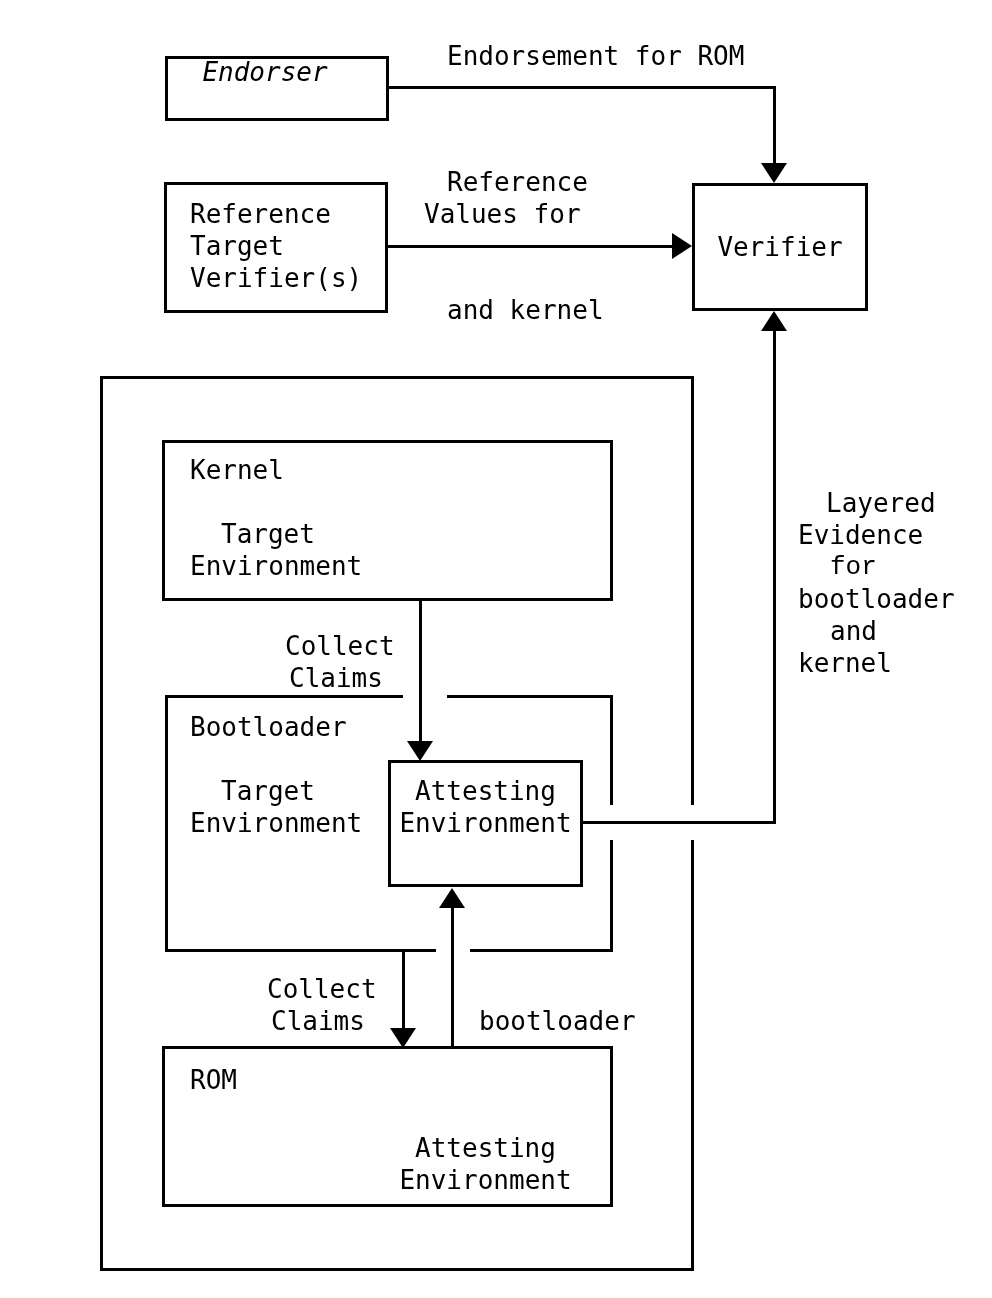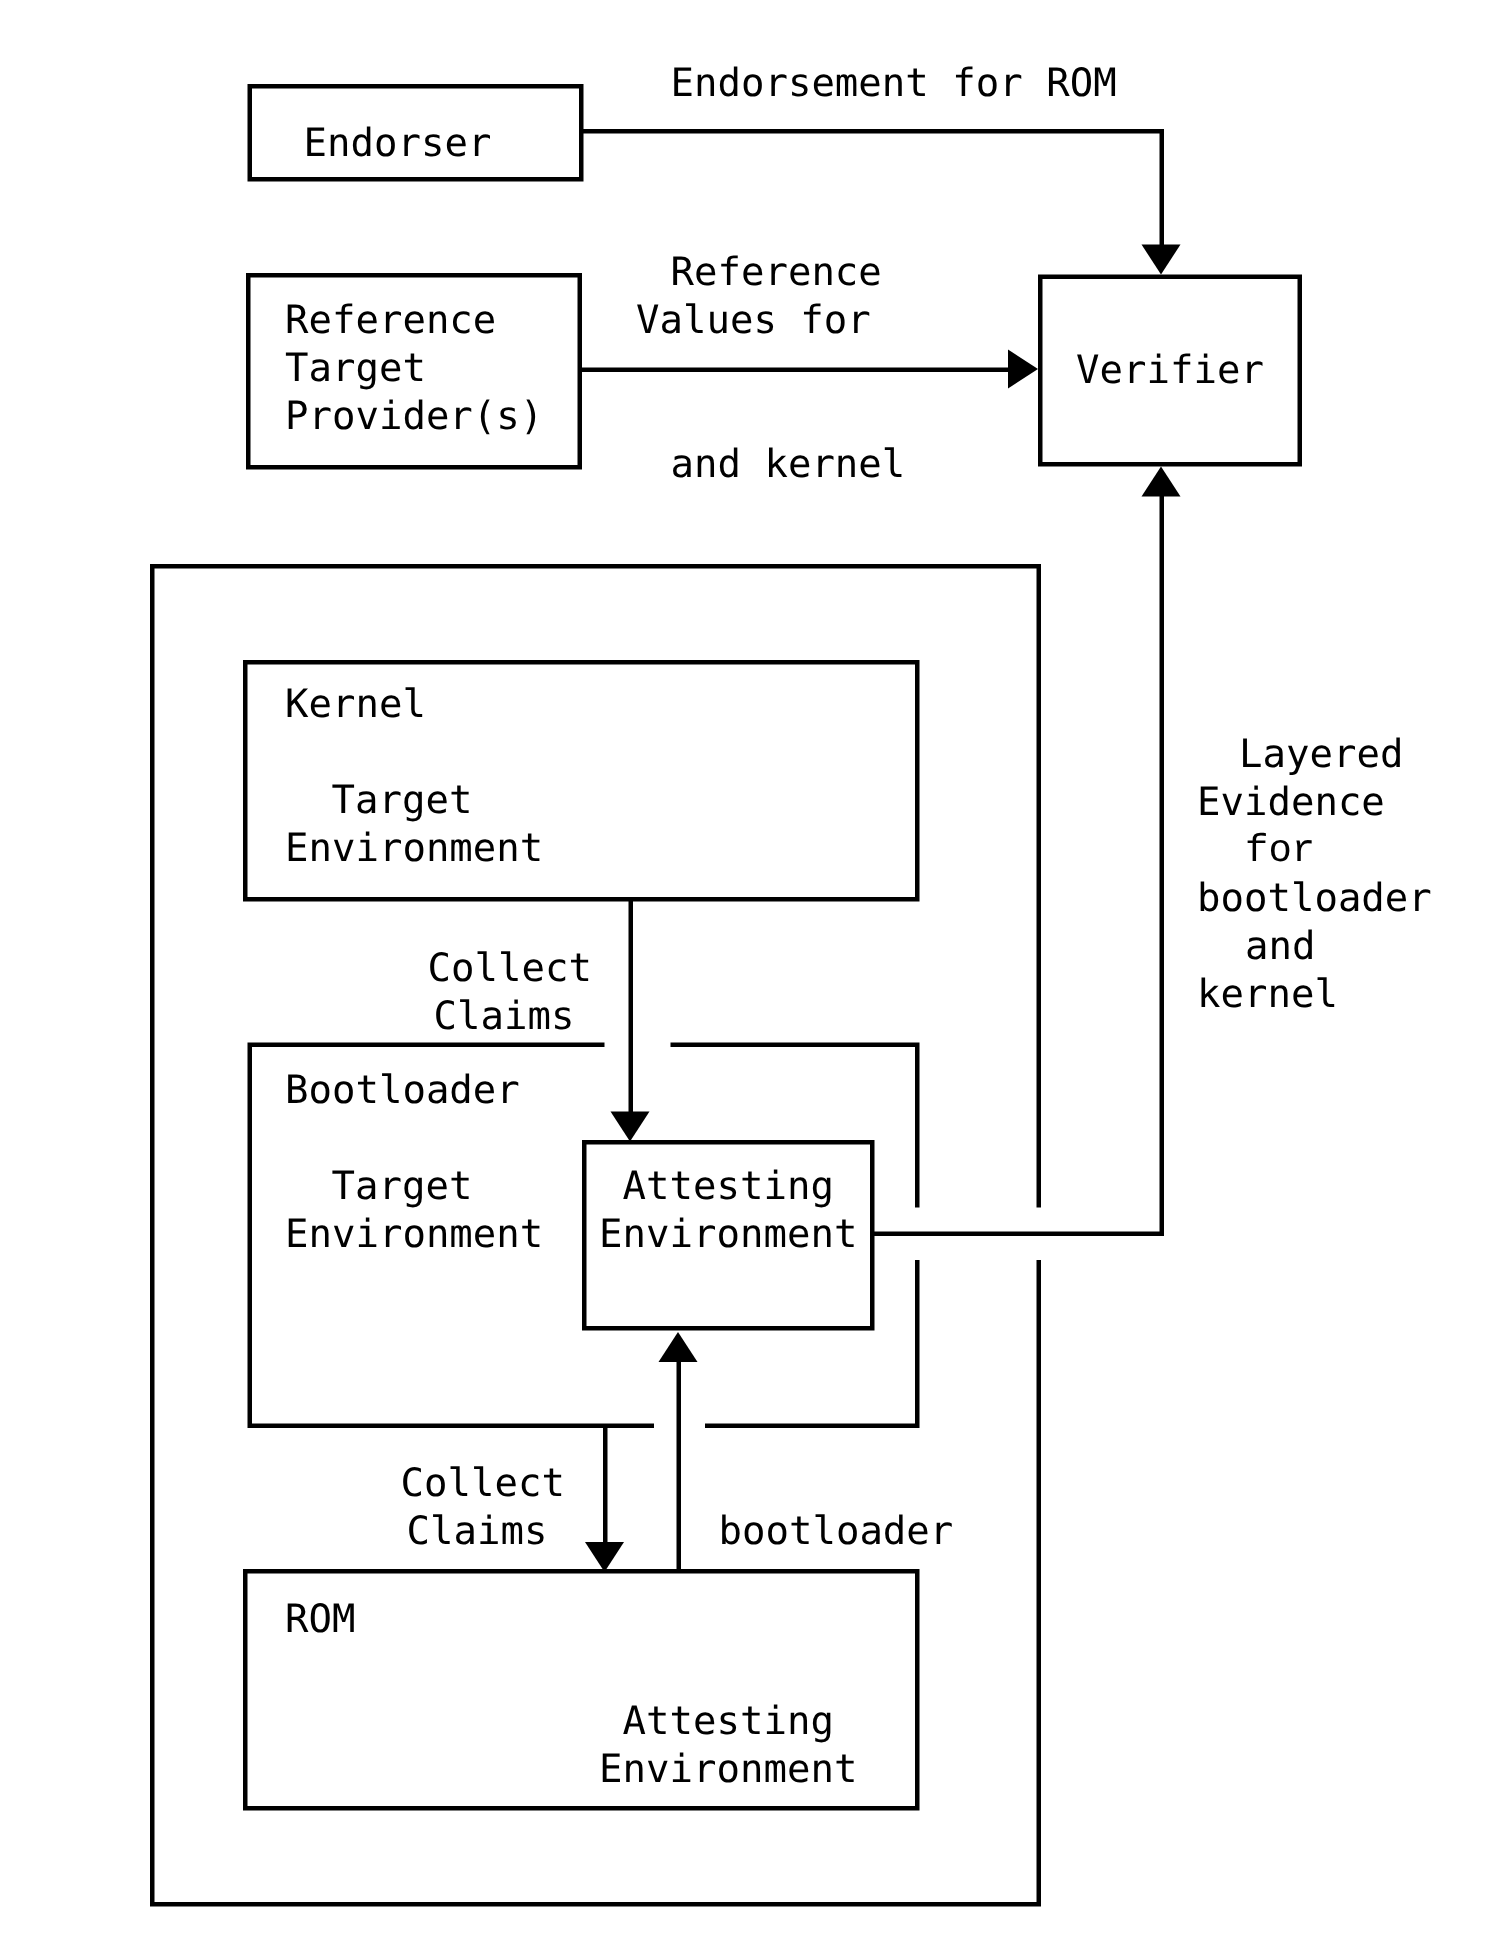--- a/index.html
+++ b/index.html
@@ -46,25 +46,25 @@
   <div class="line" style="left:402px; top:951px; width:3px; height:78px;"></div>
   <div class="line" style="left:451px; top:906px; width:3px; height:140px;"></div>
 
   <div class="arr arr-down" style="left:761px; top:163px;"></div>
   <div class="arr arr-right" style="left:672px; top:233px;"></div>
   <div class="arr arr-up" style="left:761px; top:311px;"></div>
   <div class="arr arr-down" style="left:407px; top:741px;"></div>
   <div class="arr arr-down" style="left:390px; top:1028px;"></div>
   <div class="arr arr-up" style="left:439px; top:888px;"></div>
 
-  <div class="txt ctr" style="left:165px; top:80px; width:200px;">Endorser</div>
+  <div class="txt ctr" style="left:165px; top:56px; width:200px;font-style:italic;">Endorser</div>
 
   <div class="txt" style="left:190px; top:198px;">Reference</div>
   <div class="txt" style="left:190px; top:230px;">Target</div>
-  <div class="txt" style="left:190px; top:262px;">Provider(s)</div>
+  <div class="txt" style="left:190px; top:262px;">Verifier(s)</div>
 
   <div class="txt ctr" style="left:692px; top:231px; width:176px;">Verifier</div>
 
   <div class="txt" style="left:190px; top:454px;">Kernel</div>
   <div class="txt" style="left:221px; top:518px;">Target</div>
   <div class="txt" style="left:190px; top:550px;">Environment</div>
 
   <div class="txt" style="left:190px; top:711px;">Bootloader</div>
   <div class="txt" style="left:221px; top:775px;">Target</div>
   <div class="txt" style="left:190px; top:807px;">Environment</div>

